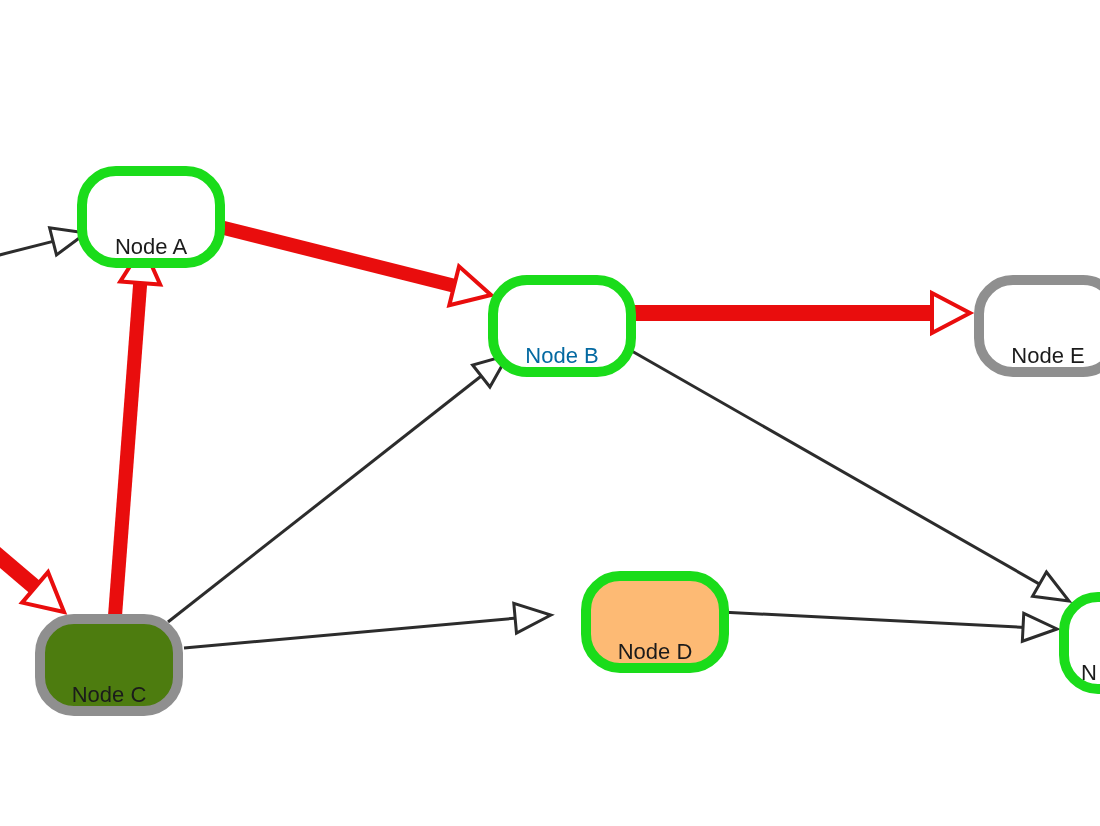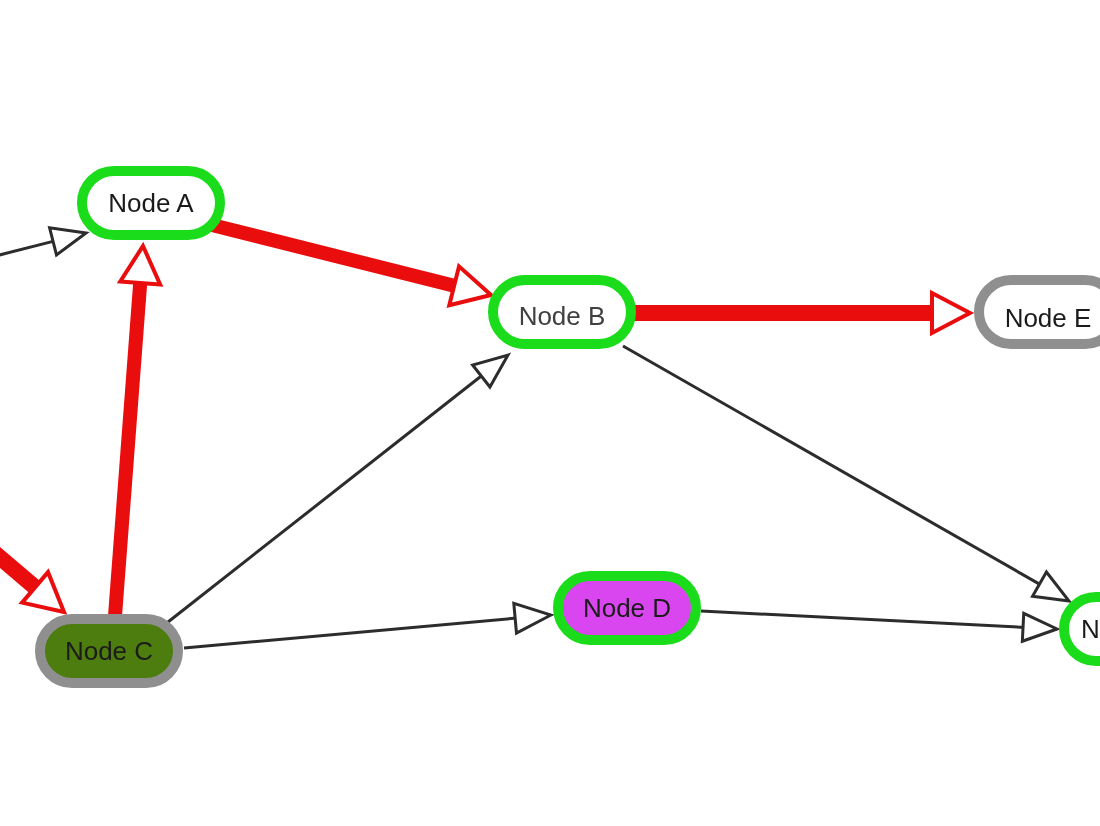--- a/index.html
+++ b/index.html
@@ -12,29 +12,29 @@
     font-family: "Liberation Sans", sans-serif;
   }
   .edges-layer {
     position: absolute;
     left: 0; top: 0;
     width: 1100px; height: 826px;
   }
   .node {
     position: absolute;
     width: 148px;
-    height: 74px;
+    height: 102px;
     box-sizing: border-box;
     border: 10px solid #8f8f8f;
     border-radius: 39px;
     background: #ffffff;
     display: flex;
-    align-items: center;
+    align-items: flex-end;
     justify-content: center;
-    font-size: 26px;
+    font-size: 22px;
     line-height: 1;
     white-space: nowrap;
     user-select: none;
   }
   .node.align-left {
     justify-content: flex-start;
     padding-left: 12px;
   }
 </style>
 </head>
@@ -77,26 +77,26 @@
       <g>
         <line x1="701" y1="611" x2="1025.040825664959" y2="627.3840866909248" stroke="#2c2c2c" stroke-width="3"></line>
         <polygon points="1057,629 1022.3364151962984,641.2652308806881 1023.750339341739,613.3009533375272" fill="#ffffff" stroke="#2c2c2c" stroke-width="3" stroke-linejoin="miter"></polygon>
       </g>
     </svg>
   <div id="nodes-layer">
       <div class="node" style="left: 77px; top: 166px; border-color: rgb(26, 220, 26); background: rgb(255, 255, 255);">
         <span style="color: rgb(27, 27, 27);">Node A</span>
       </div>
       <div class="node" style="left: 488px; top: 275px; border-color: rgb(26, 220, 26); background: rgb(255, 255, 255);">
-        <span style="color: #404040; margin-top: 7px;">Node B</span>
+        <span style="color: #0369a1; margin-top: 7px;">Node B</span>
       </div>
       <div class="node" style="left: 35px; top: 614px; border-color: rgb(143, 143, 143); background: #4d7c0f;">
         <span style="color: rgb(27, 27, 27);">Node C</span>
       </div>
-      <div class="node" style="left: 553px; top: 571px; border-color: rgb(26, 220, 26); background: #d946ef;">
+      <div class="node" style="left: 581px; top: 571px; border-color: rgb(26, 220, 26); background: #fdba74;">
         <span style="color: rgb(27, 27, 27);">Node D</span>
       </div>
       <div class="node" style="left: 974px; top: 275px; border-color: rgb(143, 143, 143); background: rgb(255, 255, 255);">
         <span style="color: rgb(27, 27, 27); margin-top: 12px;">Node E</span>
       </div>
       <div class="node align-left" style="left: 1059px; top: 592px; border-color: rgb(26, 220, 26); background: rgb(255, 255, 255);">
         <span style="color: rgb(27, 27, 27);">N</span>
       </div>
     </div>
 </div>

